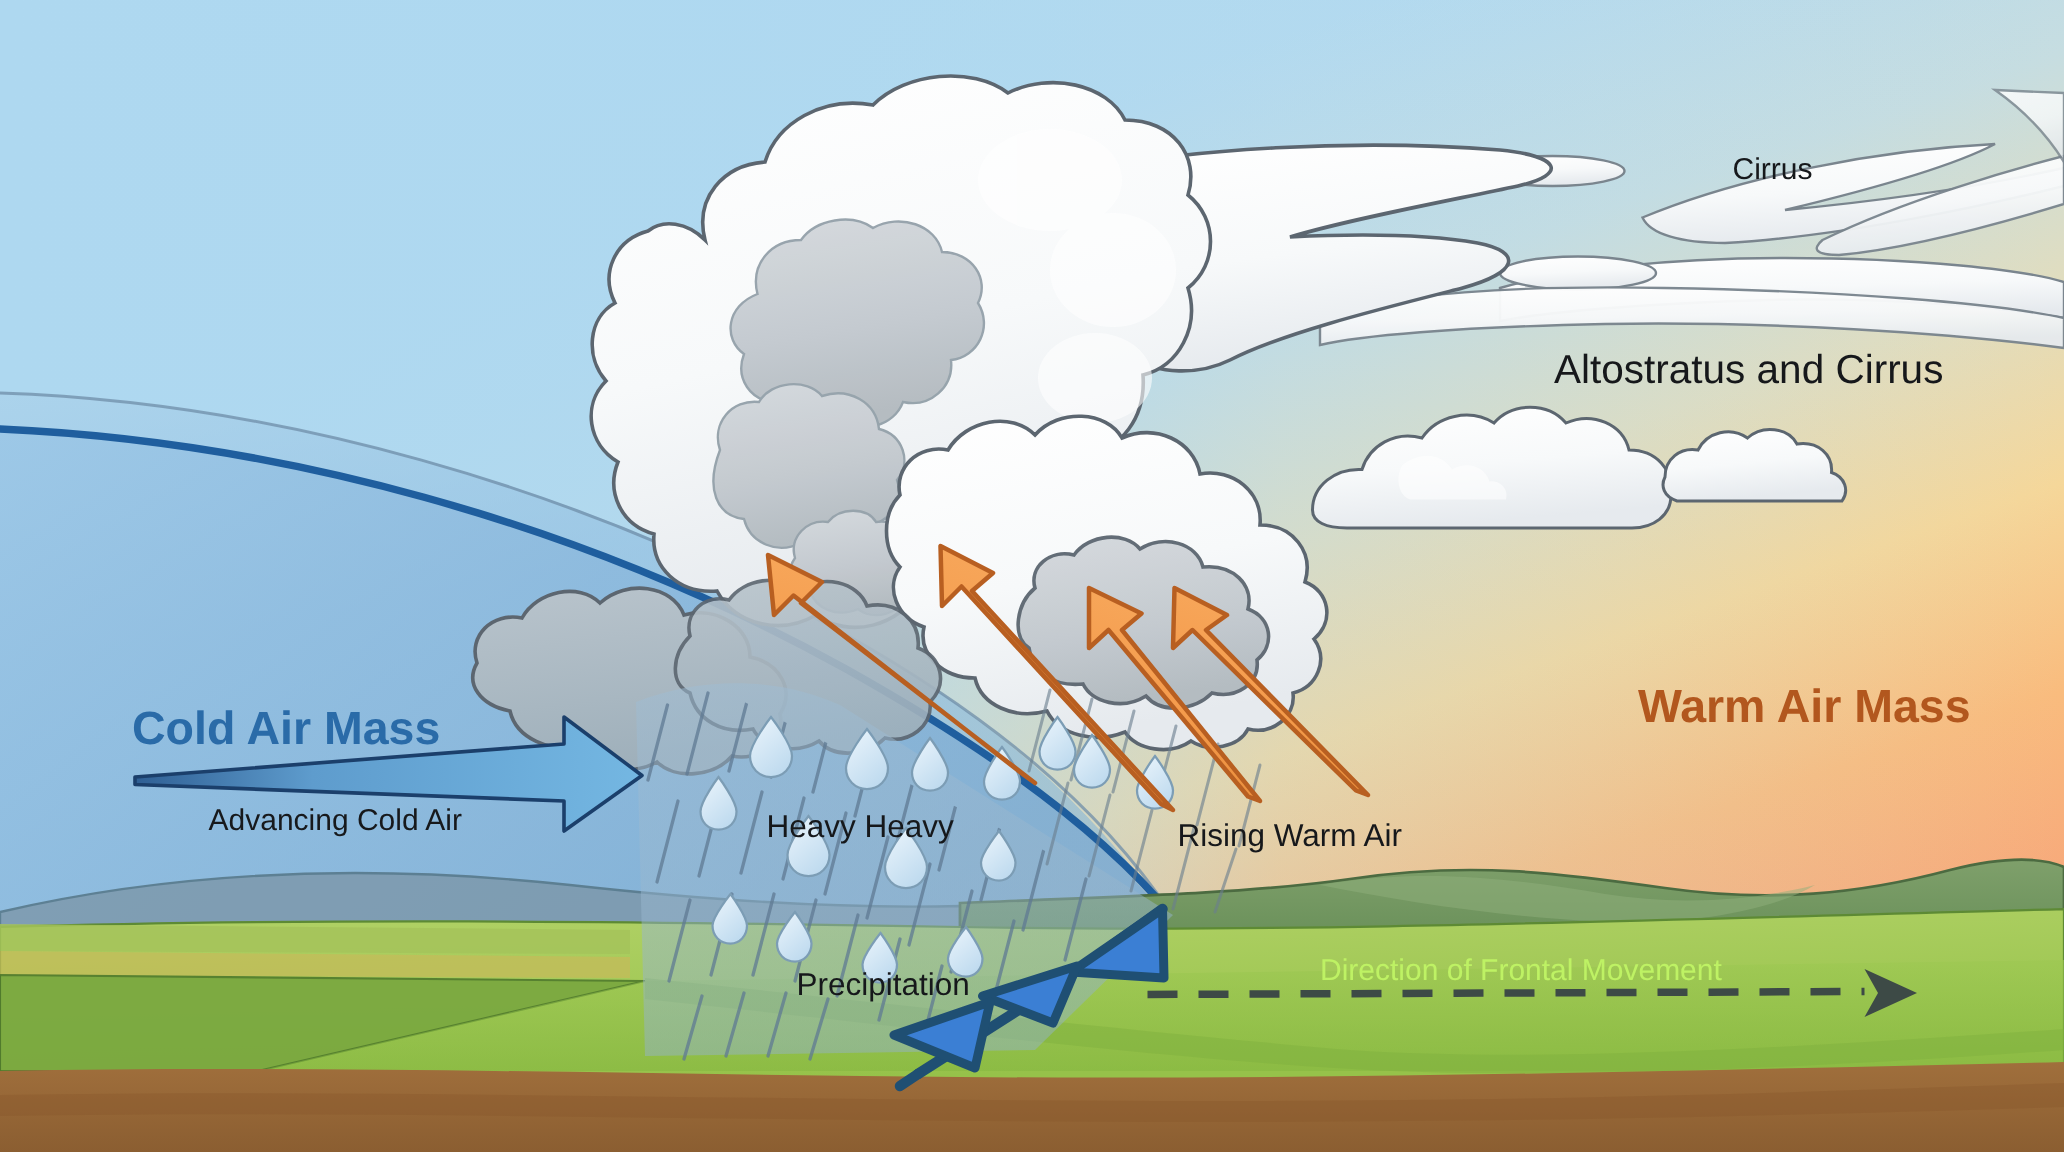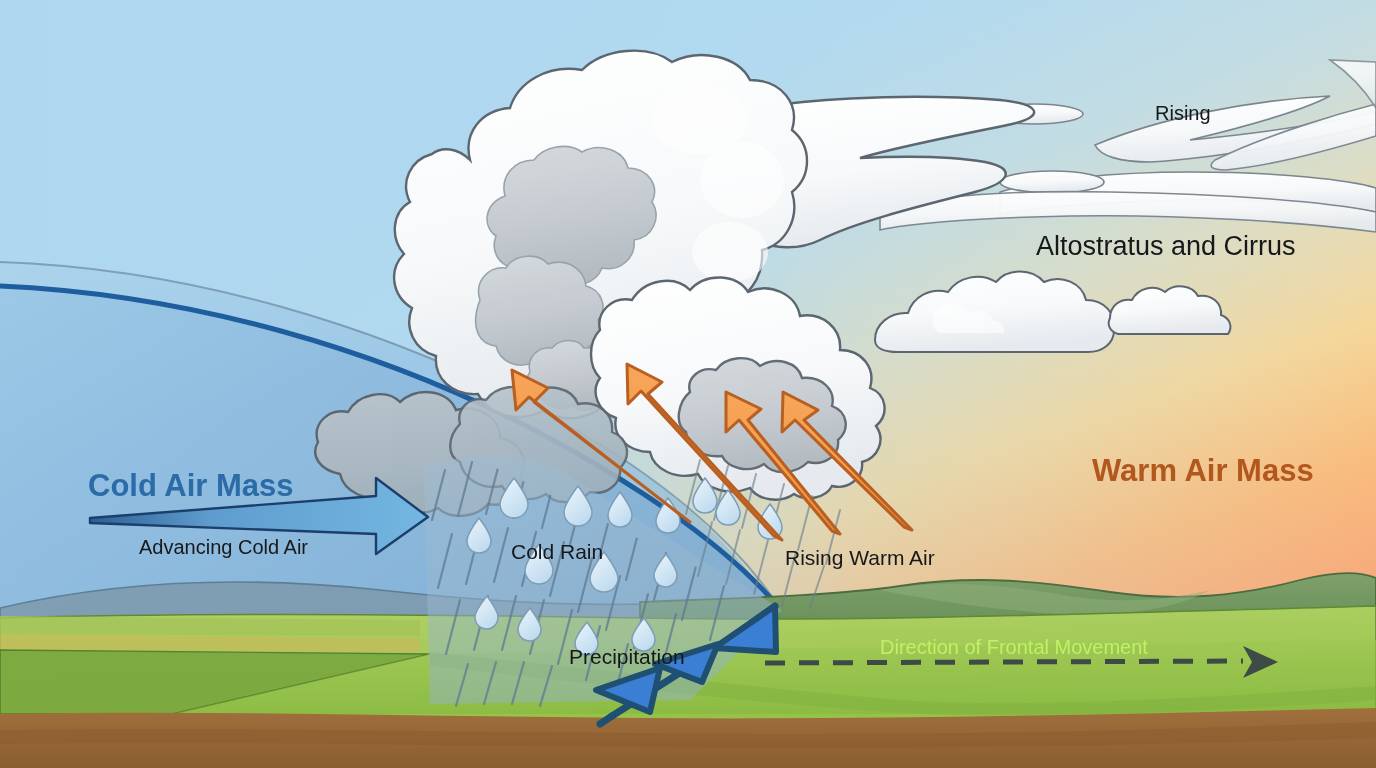--- a/index.html
+++ b/index.html
@@ -55,21 +55,21 @@
   }
   .lbl-rising {
     font-size: 21px;
     color: #16181b;
     left: 785px;
     top: 546px;
   }
   .lbl-precip {
     font-size: 21px;
     color: #16181b;
-    left: 569px;
+    left: 531px;
     top: 645px;
   }
   .lbl-direction {
     font-size: 20px;
     color: #bef264;
     left: 880px;
     top: 636px;
   }
   .lbl-cirrus {
     font-size: 20px;
@@ -415,25 +415,25 @@
       <path d="M1243,646 L1278,662 L1243,678 L1252,662 Z" fill="#3d4a46" stroke="none"></path>
     </g>
   </svg>
 
   <div class="lbl lbl-warmmass">Warm Air Mass</div>
 
   <div class="lbl lbl-coldmass">Cold Air Mass</div>
 
   <div class="lbl lbl-advancing">Advancing Cold Air</div>
 
-  <div class="lbl lbl-heavyrain">Cold Rain</div>
+  <div class="lbl lbl-heavyrain">Heavy Heavy</div>
 
   <div class="lbl lbl-rising">Rising Warm Air</div>
 
   <div class="lbl lbl-precip">Precipitation</div>
 
   <div class="lbl lbl-direction">Direction of Frontal Movement</div>
 
-  <div class="lbl lbl-cirrus">Rising</div>
+  <div class="lbl lbl-cirrus">Cirrus</div>
 
   <div class="lbl lbl-altostratus">Altostratus and Cirrus</div>
 
 </div>
 
 </body></html>

